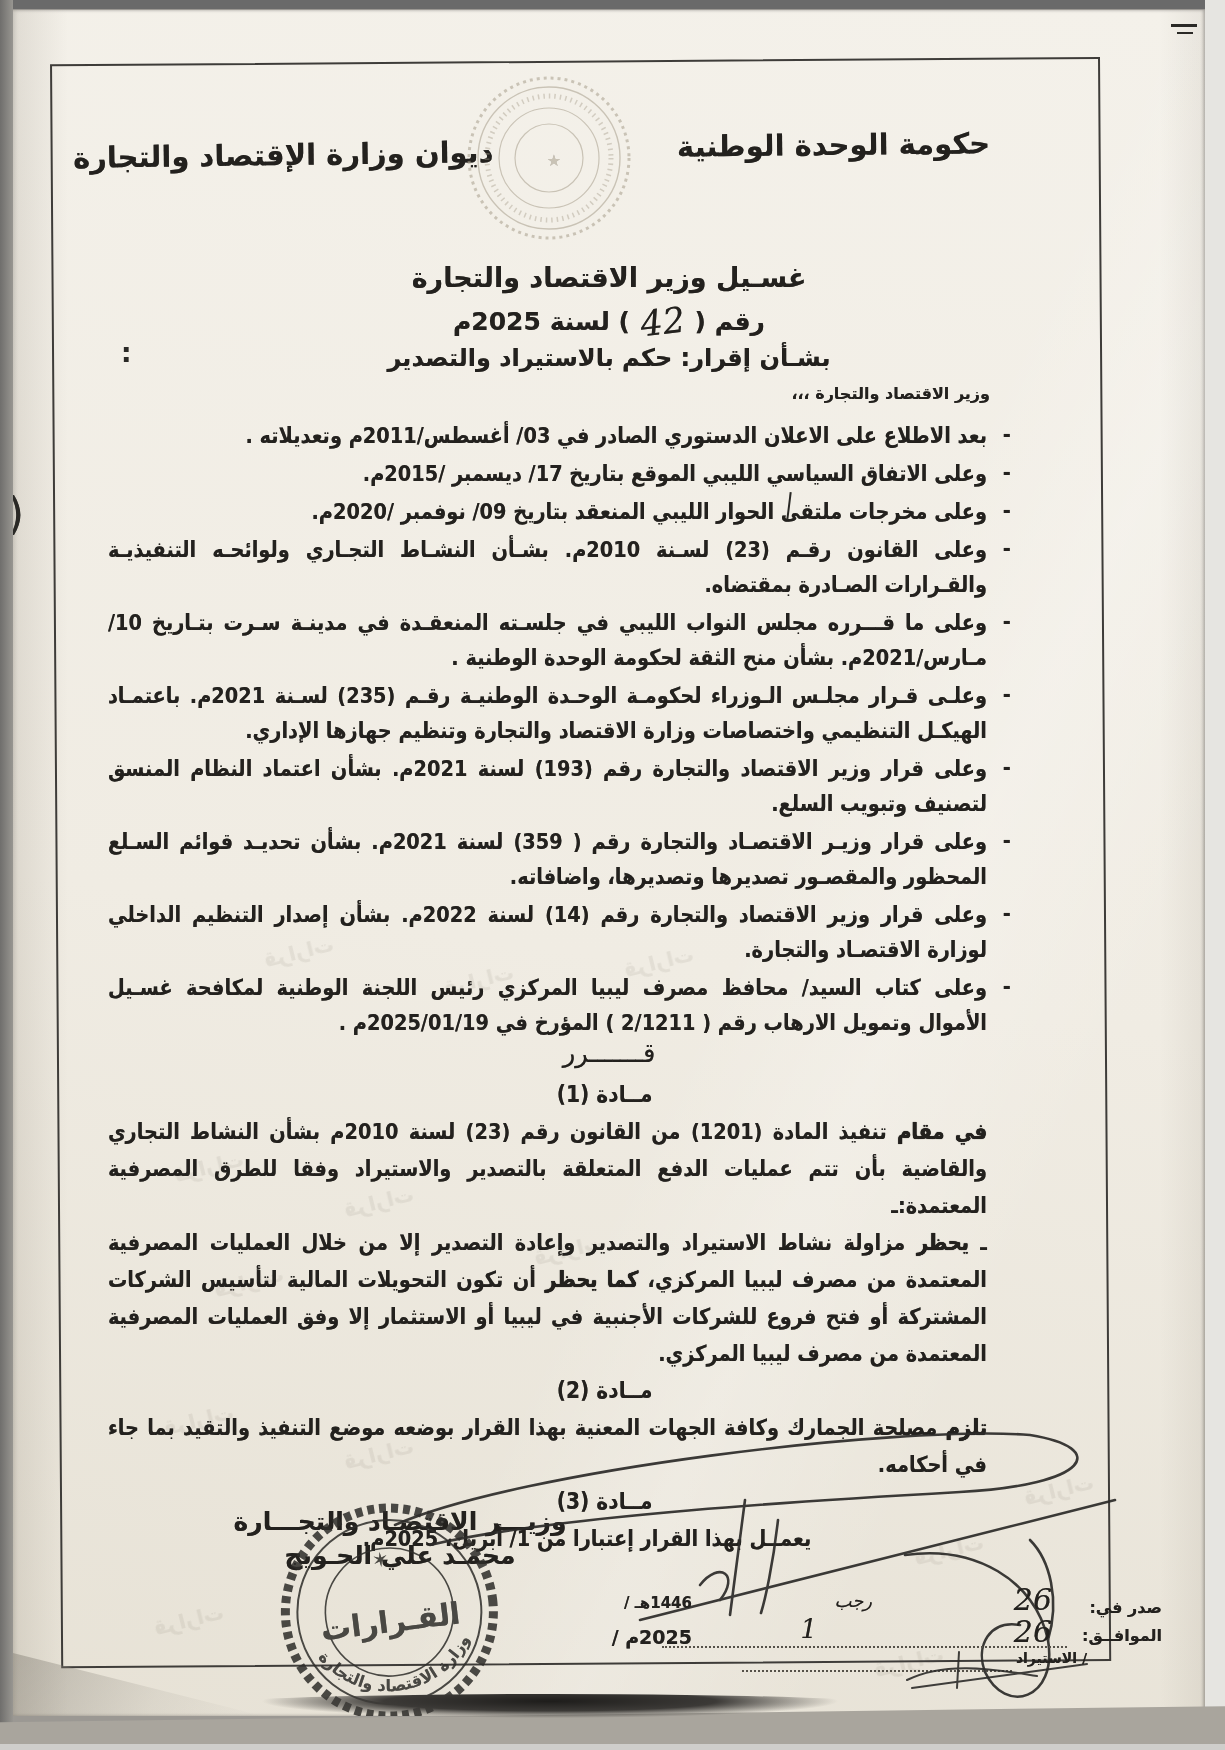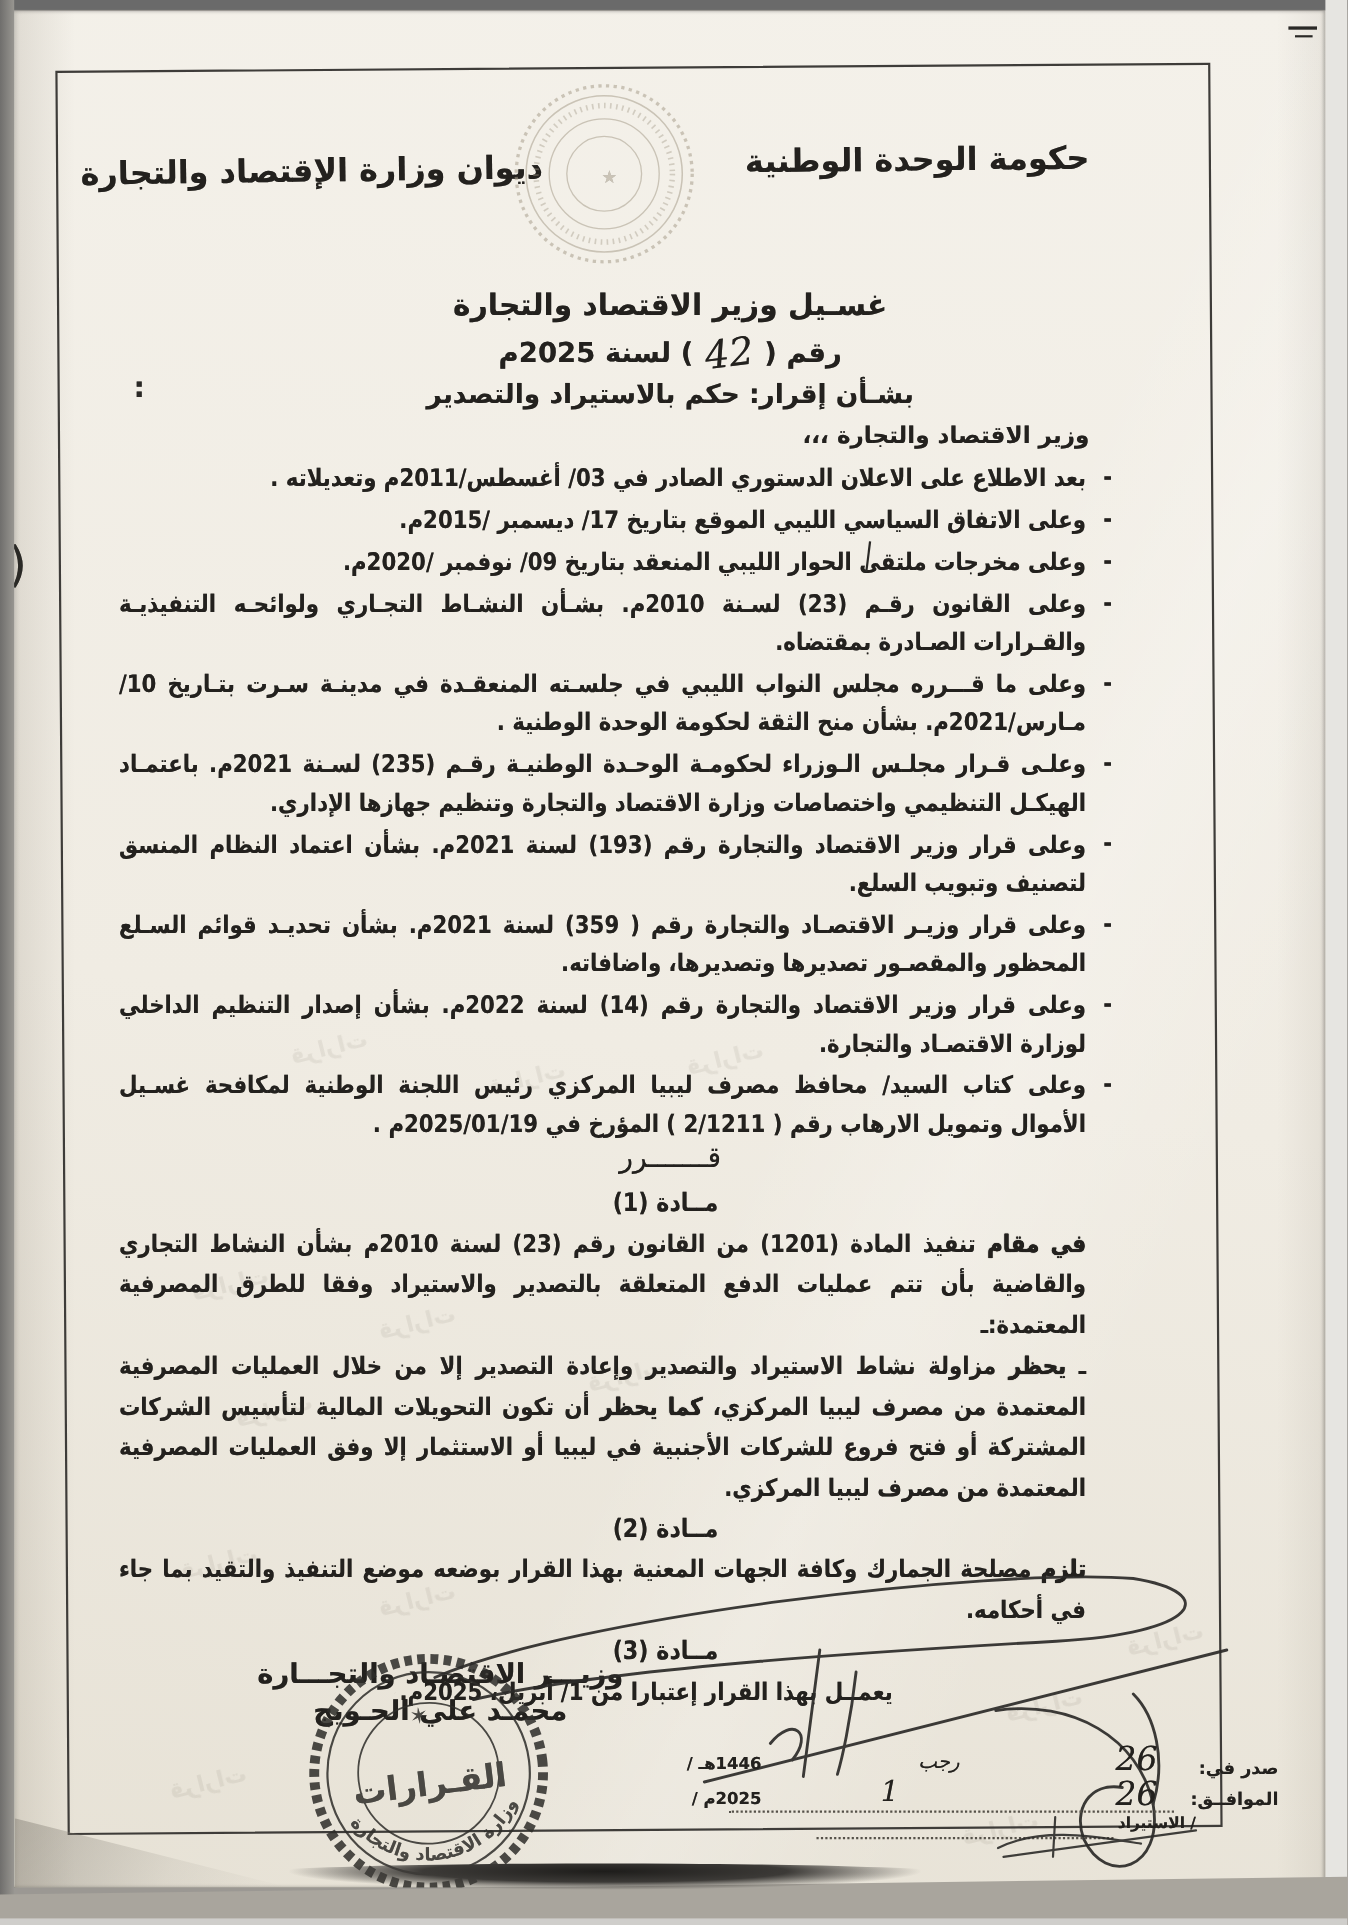--- a/index.html
+++ b/index.html
@@ -34,21 +34,21 @@
     transform:rotate(-0.4deg);transform-origin:100% 0;}
   
   .ink{color:#23211e;text-shadow:0 0 .5px rgba(20,18,15,.55);}
   .hdr{font-weight:700;font-size:29px;white-space:nowrap;}
   .title-block{top:252px;left:150px;right:150px;text-align:center;}
   .t1{font-weight:700;font-size:27px;}
   .t2{font-weight:700;font-size:25px;margin-top:5px;}
   .t3{font-weight:700;font-size:24px;margin-top:6px;}
   .hand{font-family:"DejaVu Serif","Liberation Serif",serif;font-style:italic;font-weight:400;}
   .hand42{display:inline-block;font-size:35px;transform:rotate(-7deg) translateY(4px);margin:0 10px;}
-  .salutation{top:374px;right:215px;font-weight:700;font-size:21px;text-align:center;}
+  .salutation{top:374px;right:215px;font-weight:700;font-size:16px;text-align:center;}
   .squeeze{transform:scaleX(.88);transform-origin:100% 0;}
   .preamble{top:408px;right:218px;width:999px;font-size:22px;font-weight:700;
     line-height:35px;text-align:justify;list-style:none;margin:0;padding:0;}
   .preamble li{position:relative;margin-bottom:3px;}
   .preamble li::before{content:"-";position:absolute;right:-27px;top:-1px;}
   .qarrar{top:1028px;left:150px;right:150px;text-align:center;font-weight:400;font-size:26px;}
   .articles{top:1066px;right:218px;width:999px;font-size:22px;font-weight:700;
     line-height:37px;text-align:justify;}
   .articles p{margin:0;}
   .art-h{text-align:center;font-size:23px;padding-left:130px;margin:2px 0;}
@@ -174,21 +174,21 @@
   </svg>
 
   <div class="abs issue">
     <span class="lab" style="right:0;top:10px">صدر في:</span>
     <span class="lab hand h26" style="right:110px;top:-6px">26</span>
     <span class="lab hand" style="right:290px;top:2px;font-size:18px">رجب</span>
     <span class="lab" style="right:470px;top:6px;font-size:15px">1446هـ /</span>
     <span class="lab" style="right:0;top:38px">الموافــق:</span>
     <span class="lab hand h26" style="right:110px;top:26px">26</span>
     <span class="lab hand" style="right:345px;top:26px;font-size:26px">1</span>
-    <span class="lab" style="right:470px;top:38px;font-size:15px">2025م /</span>
+    <span class="lab" style="right:470px;top:38px;font-size:19px">2025م /</span>
     <span class="dotline" style="right:95px;left:60px;top:58px"></span>
     <span class="lab" style="right:75px;top:62px;font-size:14px">/ الاستيراد</span>
     <span class="dotline" style="right:150px;left:140px;top:82px"></span>
     <svg class="abs" style="right:55px;top:58px" width="210" height="48" viewBox="0 0 210 48">
       <g stroke="#2c2b29" stroke-width="2" fill="none" stroke-linecap="round" opacity=".9">
         <path d="M 10 34 C 50 14 100 24 140 30"></path>
         <path d="M 15 42 L 190 18"></path>
         <path d="M 62 6 L 60 42"></path>
       </g>
     </svg>

